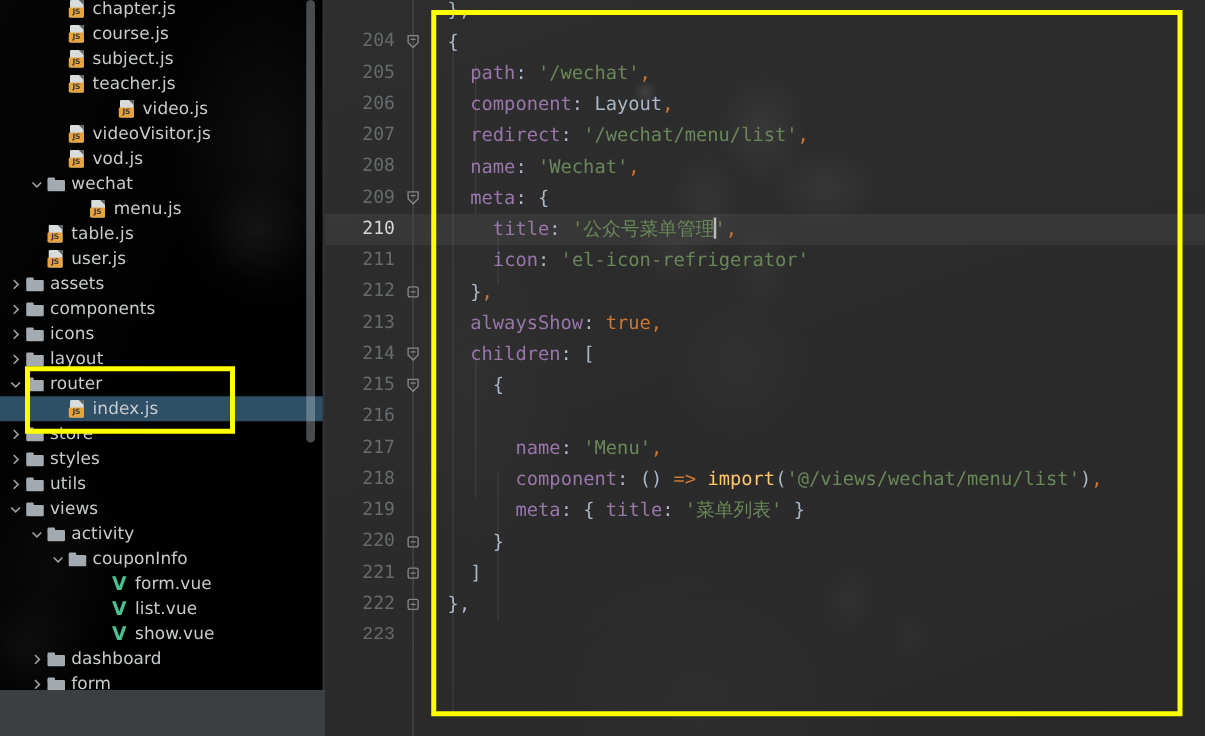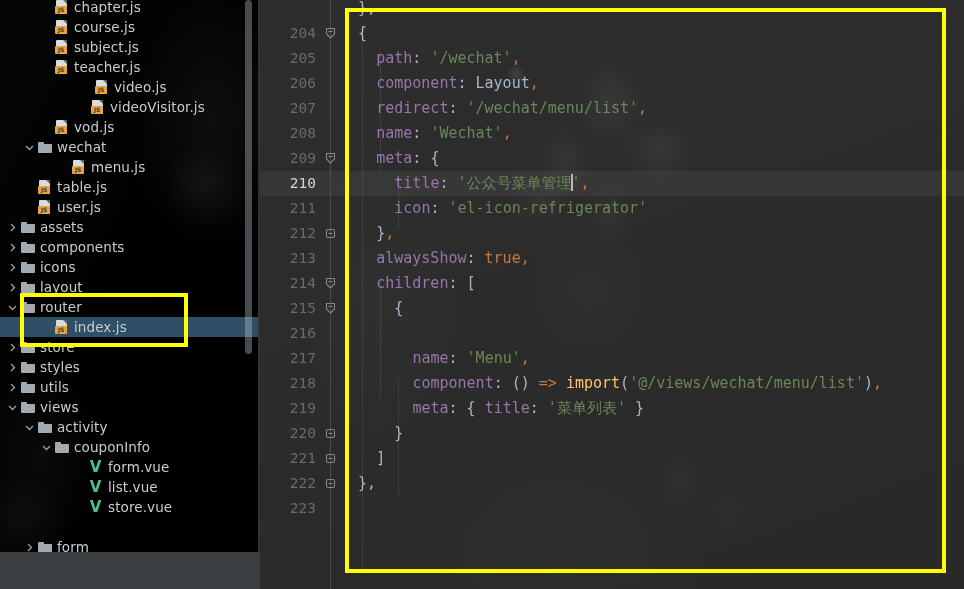--- a/index.html
+++ b/index.html
@@ -284,21 +284,21 @@
           <span class="arrow empty"></span>
           <span class="ic">
             <span class="js-ic">
               <span class="page"></span>
               <span class="fold"></span>
               <span class="badge">JS</span>
             </span>
           </span>
           <span class="lbl">video.js</span>
         </div>
-        <div class="node" style="position: absolute; left: 0px; right: 0px; top: 97px; padding-left: 36px;">
+        <div class="node" style="position: absolute; left: 0px; right: 0px; top: 97px;">
           <span style="width: 40px; flex: 0 0 auto;"></span>
           <span class="arrow empty"></span>
           <span class="ic">
             <span class="js-ic">
               <span class="page"></span>
               <span class="fold"></span>
               <span class="badge">JS</span>
             </span>
           </span>
           <span class="lbl">videoVisitor.js</span>
@@ -558,21 +558,36 @@
             <span class="vue-ic">V</span>
           </span>
           <span class="lbl">list.vue</span>
         </div>
         <div class="node" style="position: absolute; left: 0px; right: 0px; top: 497px;">
           <span style="width: 74px; flex: 0 0 auto;"></span>
           <span class="arrow empty"></span>
           <span class="ic">
             <span class="vue-ic">V</span>
           </span>
-          <span class="lbl">store.vue</span>
+          <span class="lbl">show.vue</span>
+        </div>
+        <div class="node" style="position: absolute; left: 0px; right: 0px; top: 517px;">
+          <span style="width: 23px; flex: 0 0 auto;"></span>
+          <span class="arrow">
+            <svg width="9" height="9" viewBox="0 0 9 9">
+              <path d="M3 1 L6.5 4.5 L3 8" fill="none" stroke="#9aa0a3" stroke-width="1.3"></path>
+            </svg>
+          </span>
+          <span class="ic">
+            <span class="folder-ic">
+              <span class="tab"></span>
+              <span class="body"></span>
+            </span>
+          </span>
+          <span class="lbl">dashboard</span>
         </div>
         <div class="node" style="position: absolute; left: 0px; right: 0px; top: 537px;">
           <span style="width: 23px; flex: 0 0 auto;"></span>
           <span class="arrow">
             <svg width="9" height="9" viewBox="0 0 9 9">
               <path d="M3 1 L6.5 4.5 L3 8" fill="none" stroke="#9aa0a3" stroke-width="1.3"></path>
             </svg>
           </span>
           <span class="ic">
             <span class="folder-ic">
@@ -636,21 +651,21 @@
         <div class="gutter-line" style="top: 246px;">213</div>
         <div class="gutter-line" style="top: 271px;">214</div>
         <div class="gutter-line" style="top: 296px;">215</div>
         <div class="gutter-line" style="top: 321px;">216</div>
         <div class="gutter-line" style="top: 346px;">217</div>
         <div class="gutter-line" style="top: 371px;">218</div>
         <div class="gutter-line" style="top: 396px;">219</div>
         <div class="gutter-line" style="top: 421px;">220</div>
         <div class="gutter-line" style="top: 446px;">221</div>
         <div class="gutter-line" style="top: 471px;">222</div>
-        <div class="gutter-line" style="top: 496px;">223</div>
+        <div class="gutter-line" style="top: 496px; font-family: Liberation Mono, monospace;">223</div>
         <div class="fold-mark" style="top: 26px;">
           <svg width="15" height="15" viewBox="0 0 15 15">
             <path d="M3.5 2.5 H11.5 V8 L7.5 12 L3.5 8 Z" fill="none" stroke="#868686" stroke-width="1.1"></path>
             <path d="M5.5 5.5 H9.5" stroke="#868686" stroke-width="1.1"></path>
           </svg>
         </div>
         <div class="fold-mark" style="top: 151px;">
           <svg width="15" height="15" viewBox="0 0 15 15">
             <path d="M3.5 2.5 H11.5 V8 L7.5 12 L3.5 8 Z" fill="none" stroke="#868686" stroke-width="1.1"></path>
             <path d="M5.5 5.5 H9.5" stroke="#868686" stroke-width="1.1"></path>

